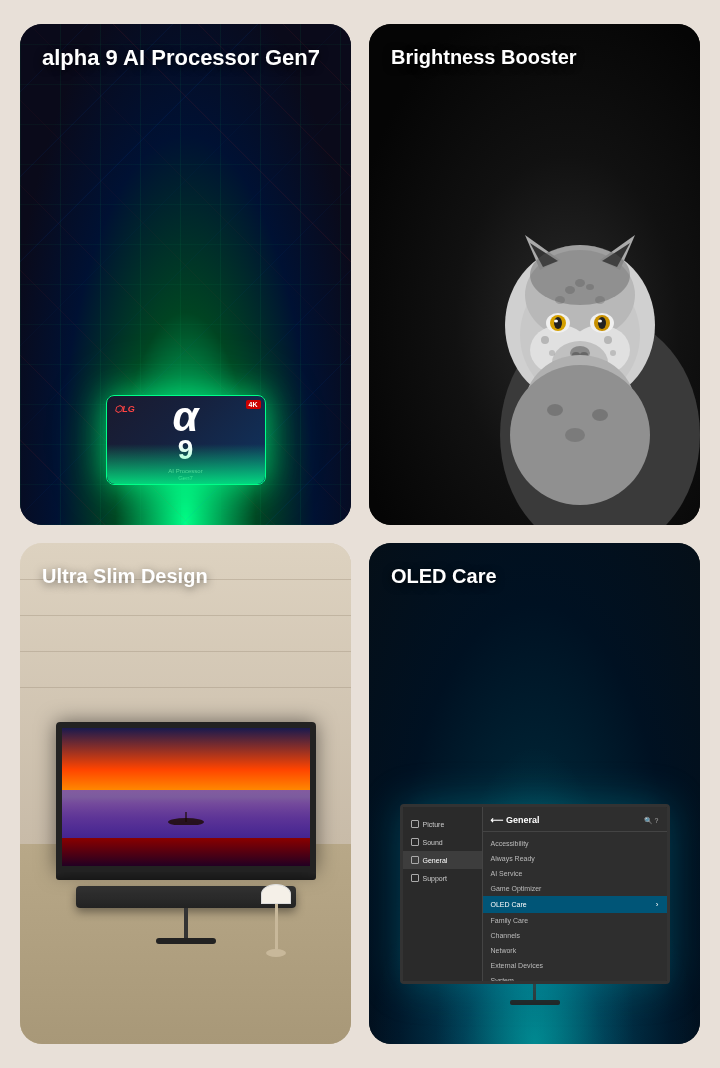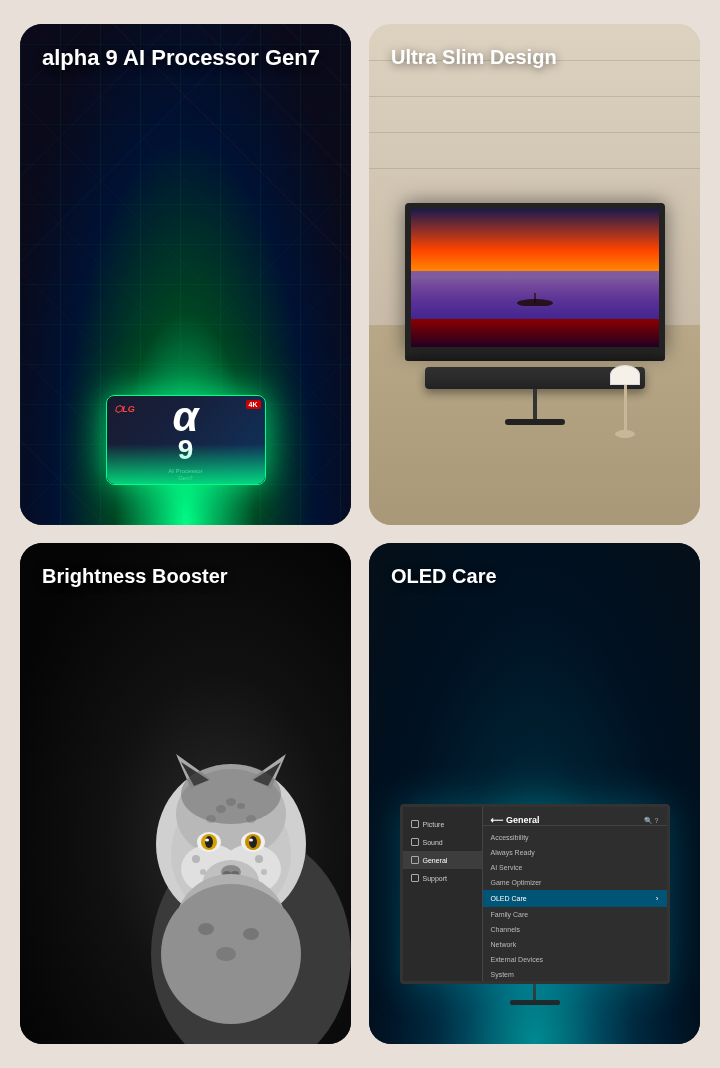--- a/index.html
+++ b/index.html
@@ -348,21 +348,21 @@
     }
     .menu-right {
       flex: 1;
       padding: 8px 0;
       background: #2e2e2e;
     }
     .menu-right-header {
       display: flex;
       align-items: flex-end;
       justify-content: space-between;
-      padding: 0 8px 0;
+      padding: 0 8px 6px;
       border-bottom: 1px solid #444;
       margin-bottom: 4px;
     }
     .menu-right-title {
       font-size: 9px;
       color: white;
       font-weight: 600;
     }
     .menu-right-item {
       padding: 4px 8px;
@@ -440,20 +440,92 @@
           <div style="display:flex;align-items:flex-start;justify-content:center;gap:2px">
             <span style="font-size:28px;font-weight:900;color:white;line-height:1">9</span>
           </div>
           <div style="font-size:6px;color:#aaa;margin-top:4px">AI Processor<br>Gen7</div>
         </div>
         <div class="chip-glow"></div>
       </div>
     </div>
   </div>
 
+  <div class="card card-2">
+    <div class="card-bg"></div>
+
+    <div class="leopard-container">
+      <svg class="leopard-shape" viewBox="0 0 280 340" xmlns="http://www.w3.org/2000/svg">
+
+        <ellipse cx="160" cy="240" rx="100" ry="120" fill="#3a3a3a"></ellipse>
+
+        <ellipse cx="140" cy="130" rx="75" ry="80" fill="#d0d0d0"></ellipse>
+
+        <ellipse cx="140" cy="140" rx="60" ry="65" fill="#c8c8c8"></ellipse>
+
+        <ellipse cx="140" cy="100" rx="55" ry="45" fill="#b8b8b8"></ellipse>
+
+        <ellipse cx="120" cy="155" rx="30" ry="25" fill="#e0e0e0"></ellipse>
+        <ellipse cx="160" cy="155" rx="30" ry="25" fill="#e0e0e0"></ellipse>
+
+        <ellipse cx="140" cy="168" rx="28" ry="22" fill="#c0c0c0"></ellipse>
+
+        <ellipse cx="140" cy="158" rx="10" ry="7" fill="#888"></ellipse>
+
+        <ellipse cx="136" cy="160" rx="4" ry="3" fill="#666"></ellipse>
+        <ellipse cx="144" cy="160" rx="4" ry="3" fill="#666"></ellipse>
+
+        <path d="M 133 170 Q 140 176 147 170" stroke="#777" stroke-width="1.5" fill="none"></path>
+
+        <ellipse cx="118" cy="128" rx="12" ry="10" fill="#f0f0f0"></ellipse>
+        <ellipse cx="118" cy="128" rx="8" ry="8" fill="#d4a000"></ellipse>
+        <ellipse cx="118" cy="128" rx="4" ry="6" fill="#222"></ellipse>
+        <ellipse cx="116" cy="126" rx="2" ry="1.5" fill="white"></ellipse>
+
+        <ellipse cx="162" cy="128" rx="12" ry="10" fill="#f0f0f0"></ellipse>
+        <ellipse cx="162" cy="128" rx="8" ry="8" fill="#c89000"></ellipse>
+        <ellipse cx="162" cy="128" rx="4" ry="6" fill="#222"></ellipse>
+        <ellipse cx="160" cy="126" rx="2" ry="1.5" fill="white"></ellipse>
+
+        <ellipse cx="130" cy="95" rx="5" ry="4" fill="#888" opacity="0.7"></ellipse>
+        <ellipse cx="150" cy="92" rx="4" ry="3" fill="#888" opacity="0.7"></ellipse>
+        <ellipse cx="140" cy="88" rx="5" ry="4" fill="#888" opacity="0.7"></ellipse>
+        <ellipse cx="120" cy="105" rx="5" ry="4" fill="#888" opacity="0.6"></ellipse>
+        <ellipse cx="160" cy="105" rx="5" ry="4" fill="#888" opacity="0.6"></ellipse>
+
+        <circle cx="105" cy="145" r="4" fill="#999" opacity="0.6"></circle>
+        <circle cx="112" cy="158" r="3" fill="#999" opacity="0.5"></circle>
+        <circle cx="168" cy="145" r="4" fill="#999" opacity="0.6"></circle>
+        <circle cx="173" cy="158" r="3" fill="#999" opacity="0.5"></circle>
+
+        <polygon points="100,75 85,40 120,65" fill="#aaa"></polygon>
+        <polygon points="180,75 195,40 160,65" fill="#aaa"></polygon>
+        <polygon points="103,72 90,48 118,66" fill="#333"></polygon>
+        <polygon points="177,72 190,48 162,66" fill="#333"></polygon>
+
+        <circle cx="115" cy="168" r="2" fill="#777"></circle>
+        <circle cx="115" cy="175" r="2" fill="#777"></circle>
+        <circle cx="115" cy="182" r="2" fill="#777"></circle>
+        <circle cx="165" cy="168" r="2" fill="#777"></circle>
+        <circle cx="165" cy="175" r="2" fill="#777"></circle>
+        <circle cx="165" cy="182" r="2" fill="#777"></circle>
+
+        <ellipse cx="140" cy="210" rx="55" ry="50" fill="#b0b0b0"></ellipse>
+        <ellipse cx="140" cy="240" rx="70" ry="70" fill="#909090"></ellipse>
+
+        <ellipse cx="115" cy="215" rx="8" ry="6" fill="#666" opacity="0.6"></ellipse>
+        <ellipse cx="160" cy="220" rx="8" ry="6" fill="#666" opacity="0.6"></ellipse>
+        <ellipse cx="135" cy="240" rx="10" ry="7" fill="#666" opacity="0.5"></ellipse>
+
+        <ellipse cx="140" cy="80" rx="50" ry="30" fill="#555" opacity="0.4"></ellipse>
+      </svg>
+    </div>
+    <div class="card-title">Brightness Booster</div>
+  </div>
+
   <div class="card card-3">
     <div class="card-bg"></div>
     <div class="wall">
       <div class="wall-lines">
         <div class="wall-line" style="top:20%"></div>
         <div class="wall-line" style="top:40%"></div>
         <div class="wall-line" style="top:60%"></div>
         <div class="wall-line" style="top:80%"></div>
       </div>
     </div>
@@ -472,92 +544,20 @@
       <div class="soundbar"></div>
       <div class="tv-stand"></div>
       <div class="tv-base"></div>
     </div>
     <div class="lamp">
       <div class="lamp-shade"></div>
       <div class="lamp-stem"></div>
       <div class="lamp-base"></div>
     </div>
     <div class="card-title">Ultra Slim Design</div>
-  </div>
-
-  <div class="card card-2">
-    <div class="card-bg"></div>
-
-    <div class="leopard-container">
-      <svg class="leopard-shape" viewBox="0 0 280 340" xmlns="http://www.w3.org/2000/svg">
-
-        <ellipse cx="160" cy="240" rx="100" ry="120" fill="#3a3a3a"></ellipse>
-
-        <ellipse cx="140" cy="130" rx="75" ry="80" fill="#d0d0d0"></ellipse>
-
-        <ellipse cx="140" cy="140" rx="60" ry="65" fill="#c8c8c8"></ellipse>
-
-        <ellipse cx="140" cy="100" rx="55" ry="45" fill="#b8b8b8"></ellipse>
-
-        <ellipse cx="120" cy="155" rx="30" ry="25" fill="#e0e0e0"></ellipse>
-        <ellipse cx="160" cy="155" rx="30" ry="25" fill="#e0e0e0"></ellipse>
-
-        <ellipse cx="140" cy="168" rx="28" ry="22" fill="#c0c0c0"></ellipse>
-
-        <ellipse cx="140" cy="158" rx="10" ry="7" fill="#888"></ellipse>
-
-        <ellipse cx="136" cy="160" rx="4" ry="3" fill="#666"></ellipse>
-        <ellipse cx="144" cy="160" rx="4" ry="3" fill="#666"></ellipse>
-
-        <path d="M 133 170 Q 140 176 147 170" stroke="#777" stroke-width="1.5" fill="none"></path>
-
-        <ellipse cx="118" cy="128" rx="12" ry="10" fill="#f0f0f0"></ellipse>
-        <ellipse cx="118" cy="128" rx="8" ry="8" fill="#d4a000"></ellipse>
-        <ellipse cx="118" cy="128" rx="4" ry="6" fill="#222"></ellipse>
-        <ellipse cx="116" cy="126" rx="2" ry="1.5" fill="white"></ellipse>
-
-        <ellipse cx="162" cy="128" rx="12" ry="10" fill="#f0f0f0"></ellipse>
-        <ellipse cx="162" cy="128" rx="8" ry="8" fill="#c89000"></ellipse>
-        <ellipse cx="162" cy="128" rx="4" ry="6" fill="#222"></ellipse>
-        <ellipse cx="160" cy="126" rx="2" ry="1.5" fill="white"></ellipse>
-
-        <ellipse cx="130" cy="95" rx="5" ry="4" fill="#888" opacity="0.7"></ellipse>
-        <ellipse cx="150" cy="92" rx="4" ry="3" fill="#888" opacity="0.7"></ellipse>
-        <ellipse cx="140" cy="88" rx="5" ry="4" fill="#888" opacity="0.7"></ellipse>
-        <ellipse cx="120" cy="105" rx="5" ry="4" fill="#888" opacity="0.6"></ellipse>
-        <ellipse cx="160" cy="105" rx="5" ry="4" fill="#888" opacity="0.6"></ellipse>
-
-        <circle cx="105" cy="145" r="4" fill="#999" opacity="0.6"></circle>
-        <circle cx="112" cy="158" r="3" fill="#999" opacity="0.5"></circle>
-        <circle cx="168" cy="145" r="4" fill="#999" opacity="0.6"></circle>
-        <circle cx="173" cy="158" r="3" fill="#999" opacity="0.5"></circle>
-
-        <polygon points="100,75 85,40 120,65" fill="#aaa"></polygon>
-        <polygon points="180,75 195,40 160,65" fill="#aaa"></polygon>
-        <polygon points="103,72 90,48 118,66" fill="#333"></polygon>
-        <polygon points="177,72 190,48 162,66" fill="#333"></polygon>
-
-        <circle cx="115" cy="168" r="2" fill="#777"></circle>
-        <circle cx="115" cy="175" r="2" fill="#777"></circle>
-        <circle cx="115" cy="182" r="2" fill="#777"></circle>
-        <circle cx="165" cy="168" r="2" fill="#777"></circle>
-        <circle cx="165" cy="175" r="2" fill="#777"></circle>
-        <circle cx="165" cy="182" r="2" fill="#777"></circle>
-
-        <ellipse cx="140" cy="210" rx="55" ry="50" fill="#b0b0b0"></ellipse>
-        <ellipse cx="140" cy="240" rx="70" ry="70" fill="#909090"></ellipse>
-
-        <ellipse cx="115" cy="215" rx="8" ry="6" fill="#666" opacity="0.6"></ellipse>
-        <ellipse cx="160" cy="220" rx="8" ry="6" fill="#666" opacity="0.6"></ellipse>
-        <ellipse cx="135" cy="240" rx="10" ry="7" fill="#666" opacity="0.5"></ellipse>
-
-        <ellipse cx="140" cy="80" rx="50" ry="30" fill="#555" opacity="0.4"></ellipse>
-      </svg>
-    </div>
-    <div class="card-title">Brightness Booster</div>
   </div>
 
   <div class="card card-4">
     <div class="card-bg"></div>
     <div class="glow-bottom"></div>
 
     <div style="position:absolute;bottom:0;left:50%;transform:translateX(-50%);width:200px;height:60%;background:radial-gradient(ellipse at 50% 100%,rgba(0,220,220,0.25) 0%,transparent 70%);pointer-events:none"></div>
     <div class="tv-oled">
       <div class="oled-tv-body">
         <div class="oled-menu">

